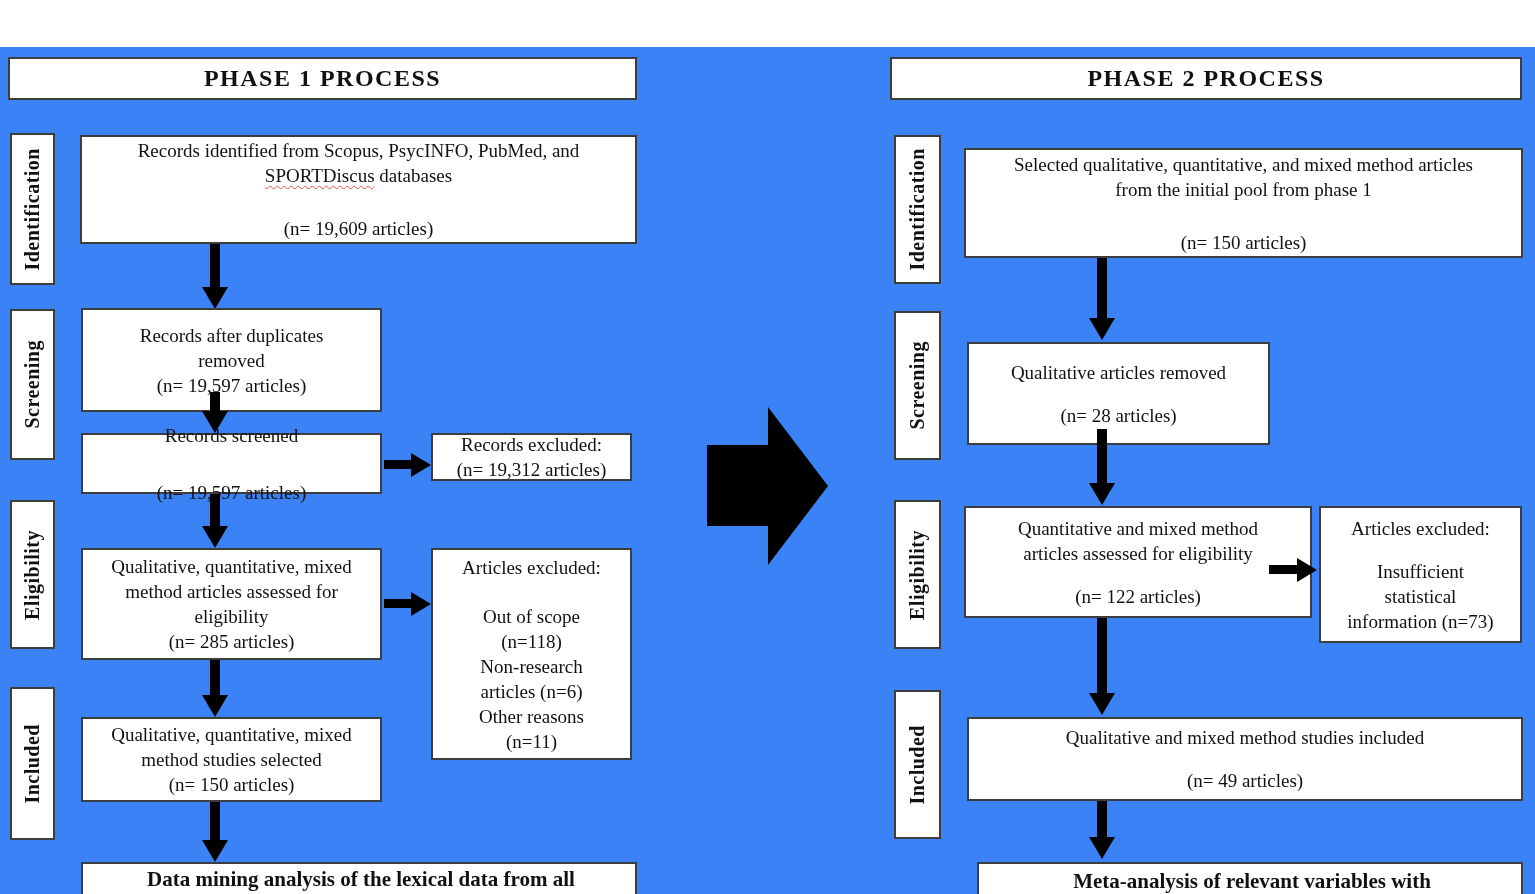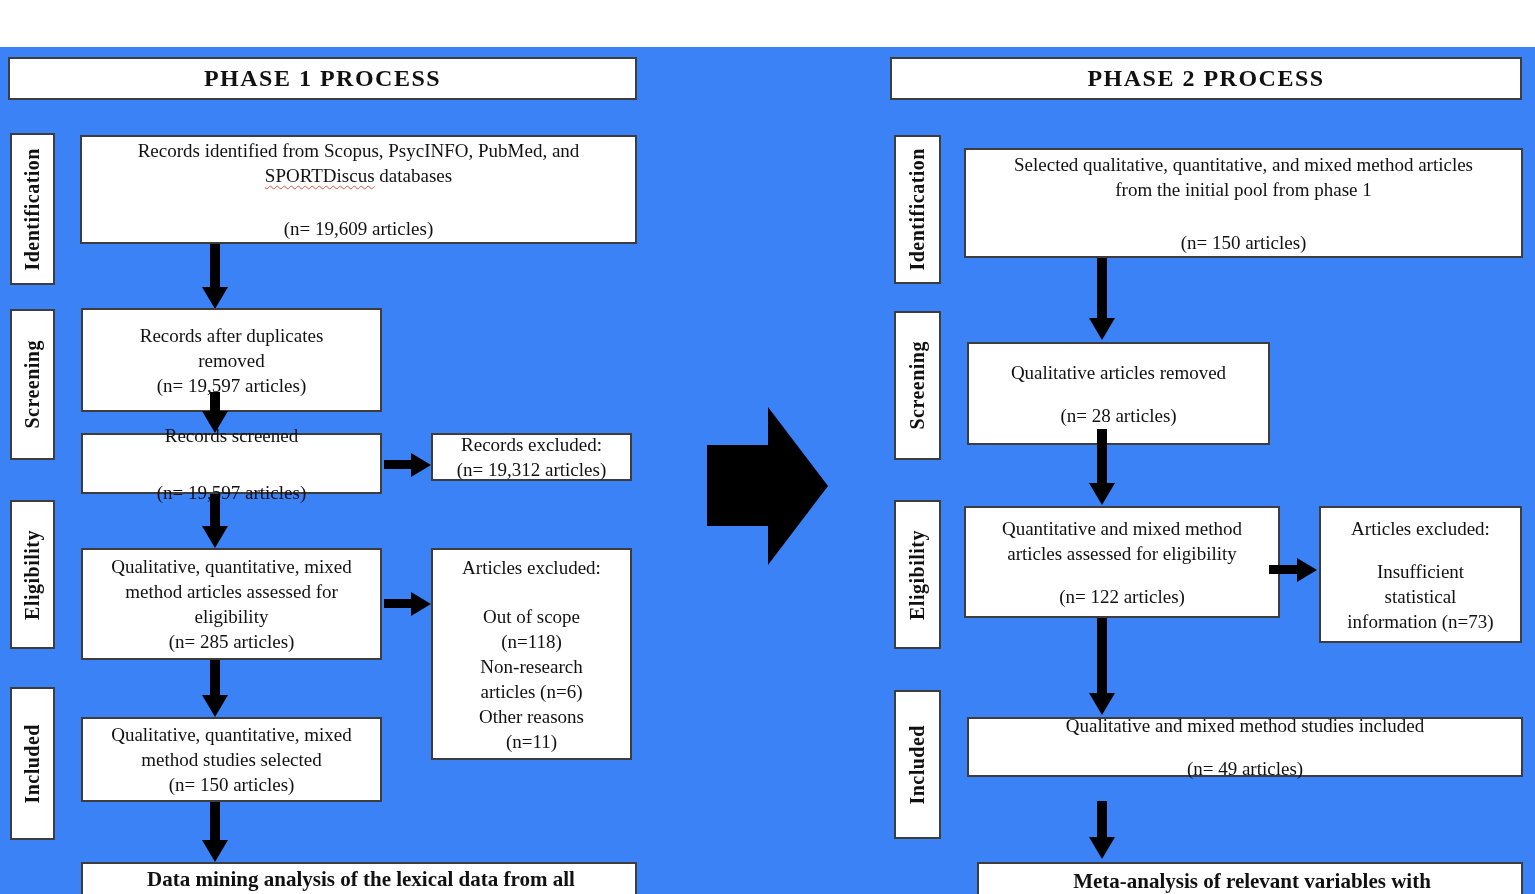--- a/index.html
+++ b/index.html
@@ -230,38 +230,38 @@
 
     <div class="varrow" style="left:1097px; top:211px; height:60px;"></div>
 
     <div class="box" style="left:967px; top:295px; width:303px; height:103px;">
       <div>Qualitative articles removed</div>
       <div class="gap-sm">(n= 28 articles)</div>
     </div>
 
     <div class="varrow" style="left:1097px; top:382px; height:54px;"></div>
 
-    <div class="box" style="left:964px; top:459px; width:316px; height:112px;">
+    <div class="box" style="left:964px; top:459px; width:348px; height:112px;">
       <div>Quantitative and mixed method</div>
       <div>articles assessed for eligibility</div>
       <div class="gap-sm">(n= 122 articles)</div>
     </div>
 
     <div class="harrow" style="left:1269px; top:518px; width:28px;"></div>
 
     <div class="box" style="left:1319px; top:459px; width:203px; height:137px;">
       <div>Articles excluded:</div>
       <div class="gap-sm">Insufficient</div>
       <div>statistical</div>
       <div>information (n=73)</div>
     </div>
 
     <div class="varrow" style="left:1097px; top:571px; height:75px;"></div>
 
-    <div class="box" style="left:967px; top:670px; width:556px; height:60px;">
+    <div class="box" style="left:967px; top:670px; width:556px; height:84px;">
       <div>Qualitative and mixed method studies included</div>
       <div class="gap-sm">(n= 49 articles)</div>
     </div>
 
     <div class="varrow" style="left:1097px; top:754px; height:36px;"></div>
 
     <div class="box bold-box" style="left:977px; top:815px; width:546px; height:68px;text-align:center;">
       <div>Meta-analysis of relevant variables with</div>
       <div>identified data source</div>
     </div>

